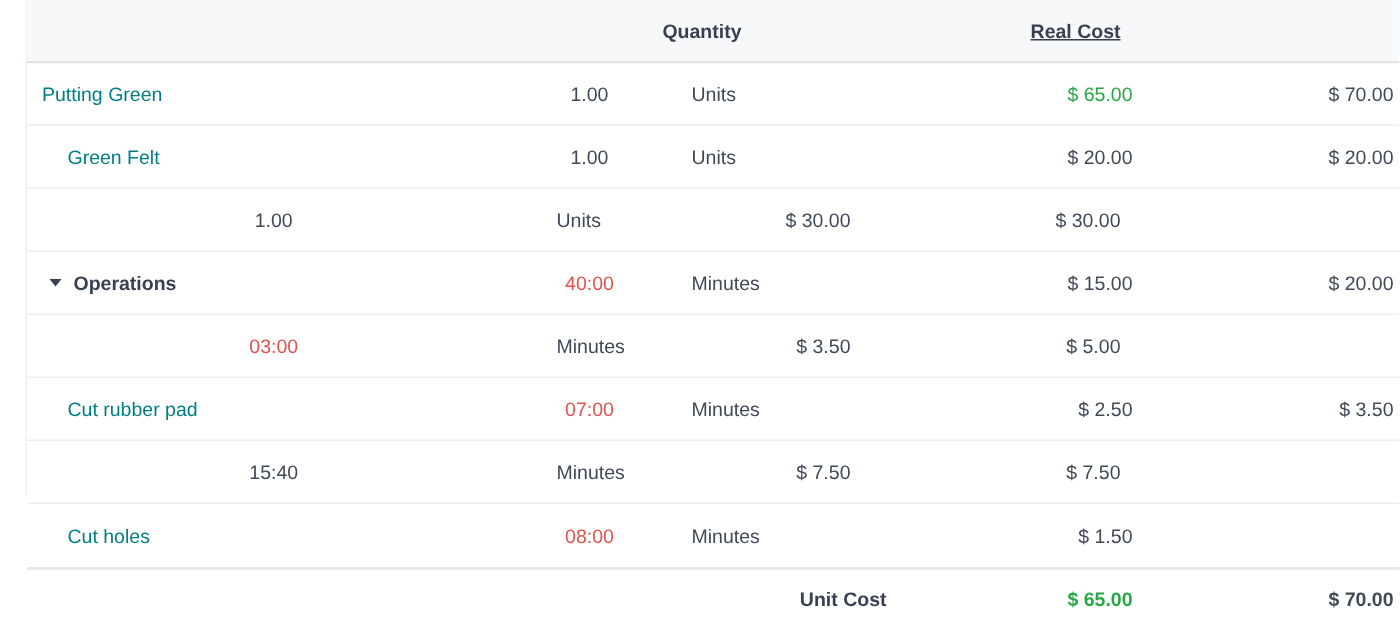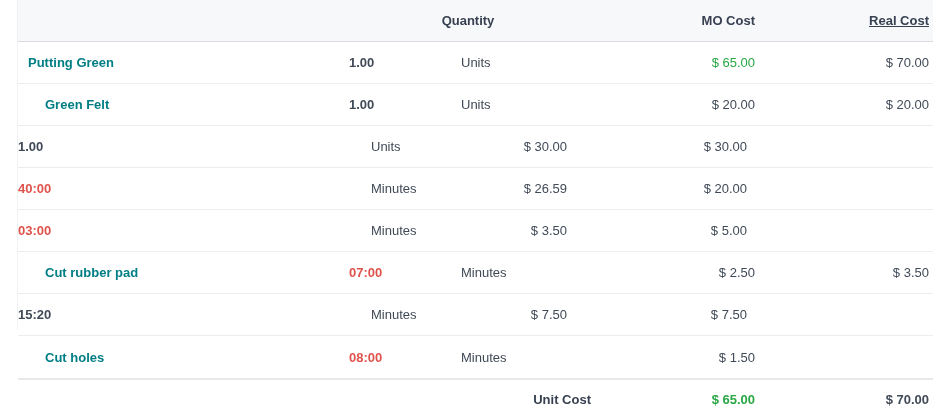--- a/index.html
+++ b/index.html
@@ -33,28 +33,28 @@
   .h-mo{text-align:right;padding-right:2px;}
   .h-real{text-align:right;padding-right:10px;text-decoration:underline;}
   .grid-body{
     display:grid;grid-template-columns:331px 90px 130px 188px 182px;
     height:42px;align-items:center;border-bottom:1px solid var(--row-border);
   }
   .rows .grid-body:last-child{border-bottom:none;}
   .c-name{padding-left:10px;display:flex;align-items:center;}
   .c-name.indent-1{padding-left:27px;}
   .c-name.has-caret{padding-left:15px;}
-  .name-text.link{color:var(--link);cursor:pointer;font-weight:bold;}
+  .name-text.link{color:var(--link);cursor:pointer;}
   .name-text.section{color:var(--strong-text);font-weight:600;}
   .caret{
     width:0;height:0;display:inline-block;margin-right:8px;cursor:pointer;
     border-left:4.5px solid transparent;border-right:4.5px solid transparent;
     border-top:5.5px solid var(--strong-text);
   }
-  .c-qty{text-align:left;padding-right:2px;font-weight:bold;}
+  .c-qty{text-align:center;padding-right:2px;}
   .c-qty.danger{color:var(--danger);}
   .c-unit{padding-left:22px;}
   .c-mo{text-align:right;padding-right:2px;}
   .c-mo.success{color:var(--success);}
   .c-real{text-align:right;padding-right:10px;}
   .grid-footer{
     display:grid;grid-template-columns:573px 170px 178px;
     height:40px;align-items:center;border-top:2px solid var(--footer-border);font-weight:bold;
   }
   .f-label{text-align:right;color:var(--strong-text);}
@@ -63,21 +63,20 @@
   .f-real{text-align:right;padding-right:10px;}
 </style>
 </head>
 <body>
 
 <div class="cost-table">
 
   <div class="grid-header">
     <div></div>
     <div class="h-qty">Quantity</div>
-    <div class="h-mo">MO Cost</div>
     <div class="h-real">Real Cost</div>
   </div>
 
   <div class="rows">
   <div class="grid-body">
     <div class="c-name">
 
       <span class="name-text link">Putting Green</span>
     </div>
     <div class="c-qty">1.00</div>
@@ -98,23 +97,27 @@
   </div>
 
   <div class="grid-body">
     <div class="c-qty">1.00</div>
     <div class="c-unit">Units</div>
     <div class="c-mo">$ 30.00</div>
     <div class="c-real">$ 30.00</div>
   </div>
 
   <div class="grid-body">
+    <div class="c-name has-caret">
+      <span class="caret"></span>
+      <span class="name-text section">Operations</span>
+    </div>
     <div class="c-qty danger">40:00</div>
     <div class="c-unit">Minutes</div>
-    <div class="c-mo">$ 26.59</div>
+    <div class="c-mo">$ 15.00</div>
     <div class="c-real">$ 20.00</div>
   </div>
 
   <div class="grid-body">
     <div class="c-qty danger">03:00</div>
     <div class="c-unit">Minutes</div>
     <div class="c-mo">$ 3.50</div>
     <div class="c-real">$ 5.00</div>
   </div>
 
@@ -123,21 +126,21 @@
 
       <span class="name-text link">Cut rubber pad</span>
     </div>
     <div class="c-qty danger">07:00</div>
     <div class="c-unit">Minutes</div>
     <div class="c-mo">$ 2.50</div>
     <div class="c-real">$ 3.50</div>
   </div>
 
   <div class="grid-body">
-    <div class="c-qty">15:20</div>
+    <div class="c-qty">15:40</div>
     <div class="c-unit">Minutes</div>
     <div class="c-mo">$ 7.50</div>
     <div class="c-real">$ 7.50</div>
   </div>
 
   <div class="grid-body">
     <div class="c-name indent-1">
 
       <span class="name-text link">Cut holes</span>
     </div>

